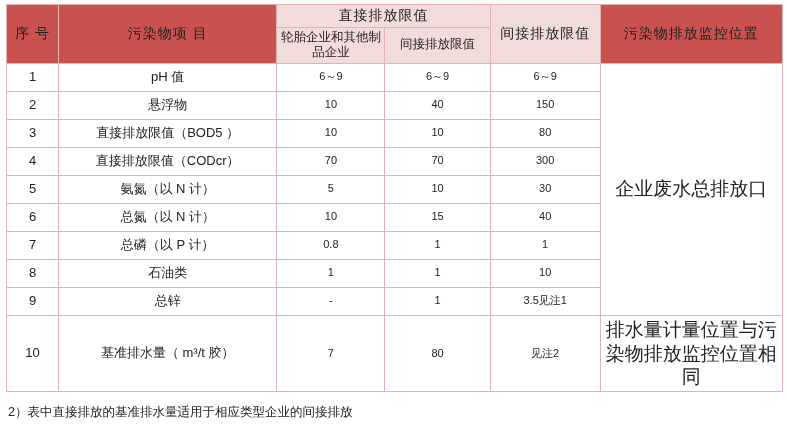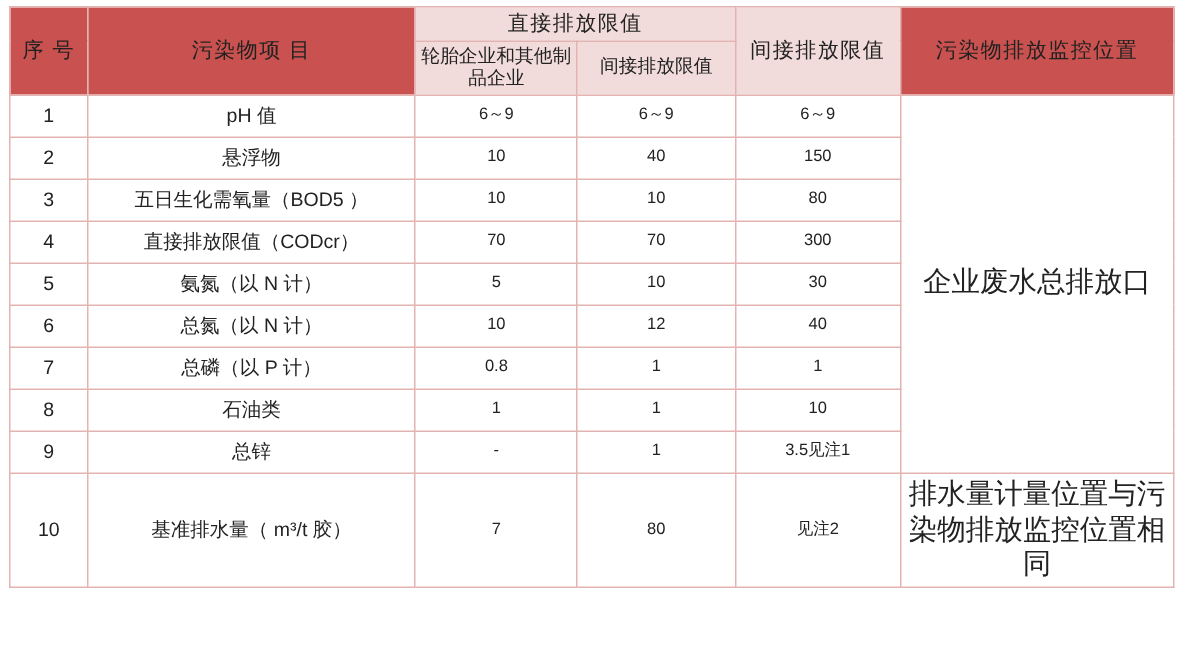--- a/index.html
+++ b/index.html
@@ -130,21 +130,21 @@
       </tr>
       <tr class="row">
         <td>2</td>
         <td class="item">悬浮物</td>
         <td class="val">10</td>
         <td class="val">40</td>
         <td class="val">150</td>
       </tr>
       <tr class="row">
         <td>3</td>
-        <td class="item">五日生化需氧量（BOD5 ）</td>
+        <td class="item">直接排放限值（BOD5 ）</td>
         <td class="val">10</td>
         <td class="val">10</td>
         <td class="val">80</td>
       </tr>
       <tr class="row">
         <td>4</td>
         <td class="item">直接排放限值（CODcr）</td>
         <td class="val">70</td>
         <td class="val">70</td>
         <td class="val">300</td>
@@ -153,21 +153,21 @@
         <td>5</td>
         <td class="item">氨氮（以 N 计）</td>
         <td class="val">5</td>
         <td class="val">10</td>
         <td class="val">30</td>
       </tr>
       <tr class="row">
         <td>6</td>
         <td class="item">总氮（以 N 计）</td>
         <td class="val">10</td>
-        <td class="val">12</td>
+        <td class="val">15</td>
         <td class="val">40</td>
       </tr>
       <tr class="row">
         <td>7</td>
         <td class="item">总磷（以 P 计）</td>
         <td class="val">0.8</td>
         <td class="val">1</td>
         <td class="val">1</td>
       </tr>
       <tr class="row">
@@ -189,15 +189,16 @@
         <td class="item">基准排水量（ m³/t 胶）</td>
         <td class="val">7</td>
         <td class="val">80</td>
         <td class="val">见注2</td>
         <td class="monitor">排水量计量位置与污染物排放监控位置相同</td>
       </tr>
     </tbody>
   </table>
 
   <div class="notes">
+    <div class="note-line">2）表中直接排放的基准排水量适用于相应类型企业的间接排放</div>
   </div>
 
 </div>
 
 </body></html>

